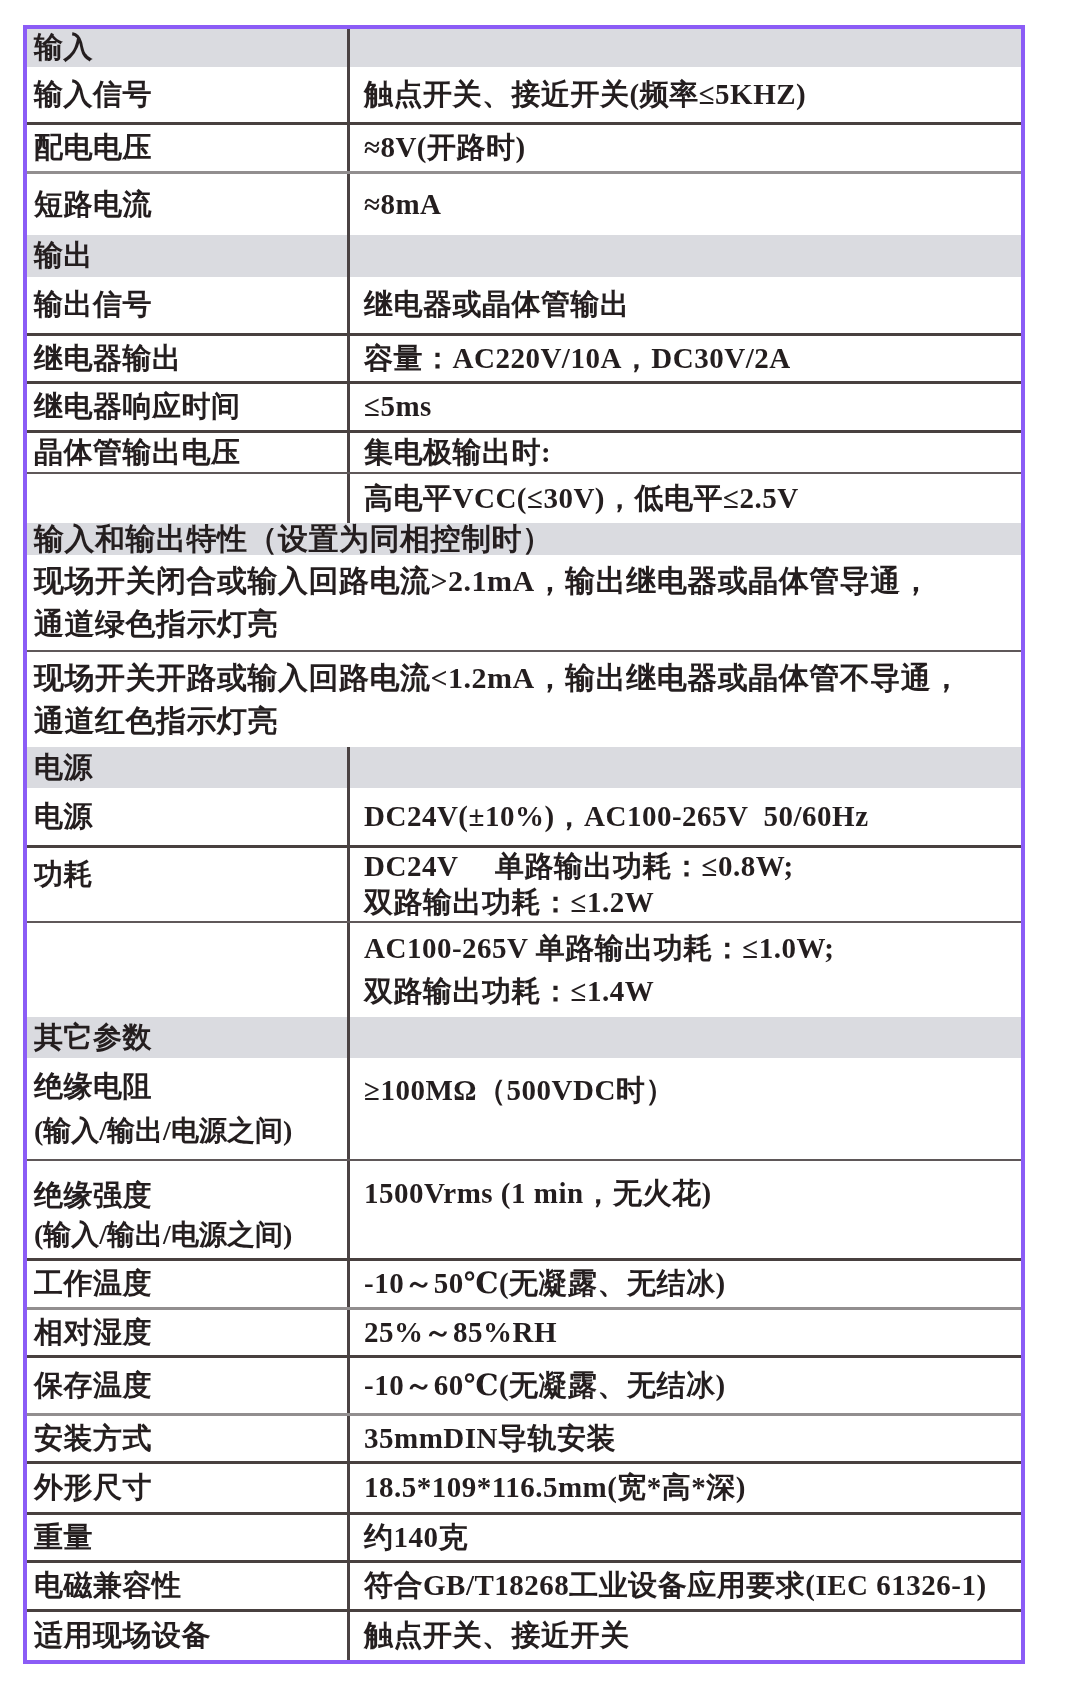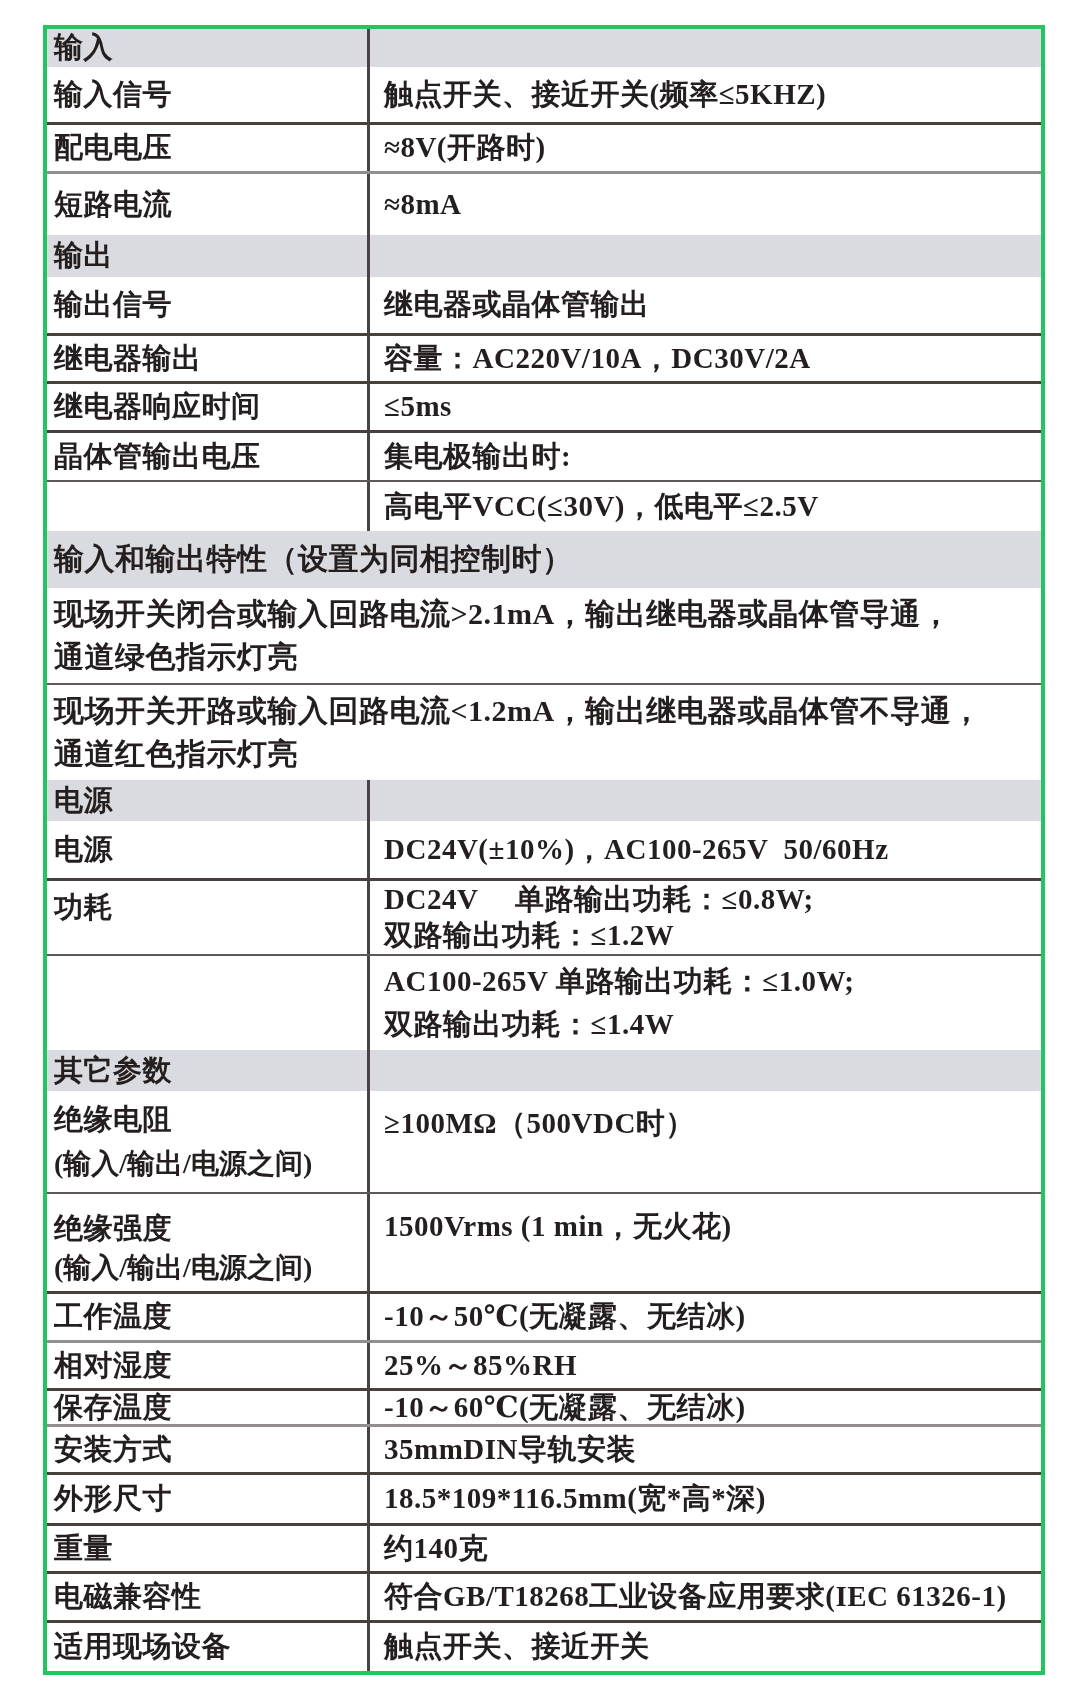--- a/index.html
+++ b/index.html
@@ -3,22 +3,22 @@
 <meta charset="utf-8">
 <style>
   html,body { margin:0; padding:0; }
   body {
     width:1080px; height:1688px; position:relative;
     background:#ffffff;
     font-family:"Liberation Serif","DejaVu Serif",serif;
     font-weight:700; color:#241e1f;
   }
   .tbl {
-    position:absolute; left:43px; top:25px; width:1002px;
-    box-sizing:border-box; border:4px solid #22c55e; background:#ffffff;
+    position:absolute; left:23px; top:25px; width:1002px;
+    box-sizing:border-box; border:4px solid #8b5cf6; background:#ffffff;
   }
   .r { display:flex; box-sizing:border-box; align-items:stretch; }
   .c1 {
     width:323px; flex:none; box-sizing:border-box;
     border-right:3px solid #4a4243;
     padding:0 4px 0 7px;
     display:flex; flex-direction:column; justify-content:center;
     font-size:29px; letter-spacing:0.5px; line-height:1.15;
   }
   .c2 {
@@ -79,31 +79,31 @@
   <div class="r bd" style="height:48px">
     <div class="c1">继电器输出</div>
     <div class="c2">容量：AC220V/10A，DC30V/2A</div>
   </div>
 
   <div class="r bd" style="height:49px">
     <div class="c1">继电器响应时间</div>
     <div class="c2">≤5ms</div>
   </div>
 
-  <div class="r bd" style="height:50px">
+  <div class="r bd" style="height:42px">
     <div class="c1">晶体管输出电压</div>
     <div class="c2">集电极输出时:</div>
   </div>
 
   <div class="r bt" style="height:51px">
     <div class="c1"></div>
     <div class="c2">高电平VCC(≤30V)，低电平≤2.5V</div>
   </div>
 
-  <div class="r sec" style="height:57px">
+  <div class="r sec" style="height:32px">
     <div class="cf one">输入和输出特性（设置为同相控制时）</div>
   </div>
 
   <div class="r" style="height:95px">
     <div class="cf">
       <span>现场开关闭合或输入回路电流&gt;2.1mA，输出继电器或晶体管导通，</span>
       <span>通道绿色指示灯亮</span>
     </div>
   </div>
 
@@ -164,21 +164,21 @@
   <div class="r bd" style="height:49px">
     <div class="c1">工作温度</div>
     <div class="c2">-10～50℃(无凝露、无结冰)</div>
   </div>
 
   <div class="r bg" style="height:48px">
     <div class="c1">相对湿度</div>
     <div class="c2">25%～85%RH</div>
   </div>
 
-  <div class="r bd" style="height:36px">
+  <div class="r bd" style="height:58px">
     <div class="c1">保存温度</div>
     <div class="c2">-10～60℃(无凝露、无结冰)</div>
   </div>
 
   <div class="r bg" style="height:48px">
     <div class="c1">安装方式</div>
     <div class="c2">35mmDIN导轨安装</div>
   </div>
 
   <div class="r bd" style="height:51px">

